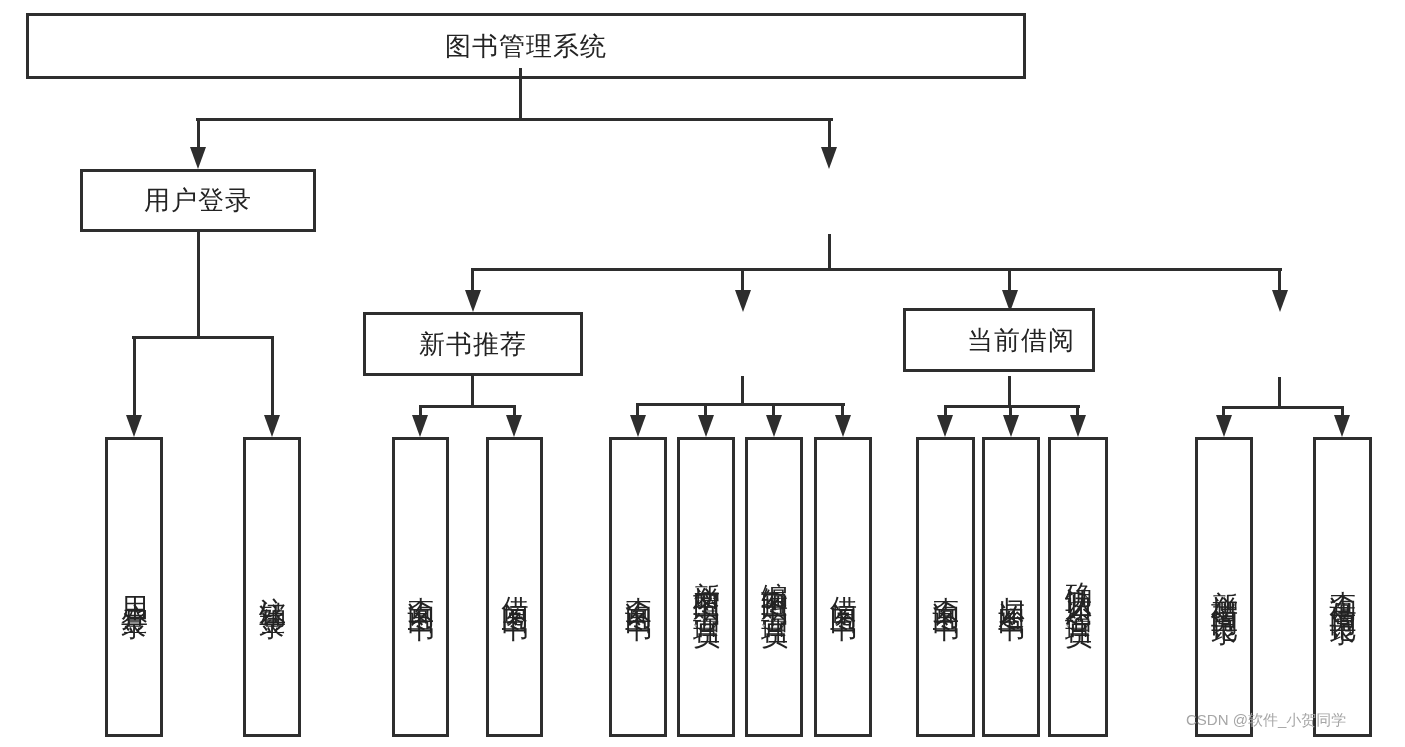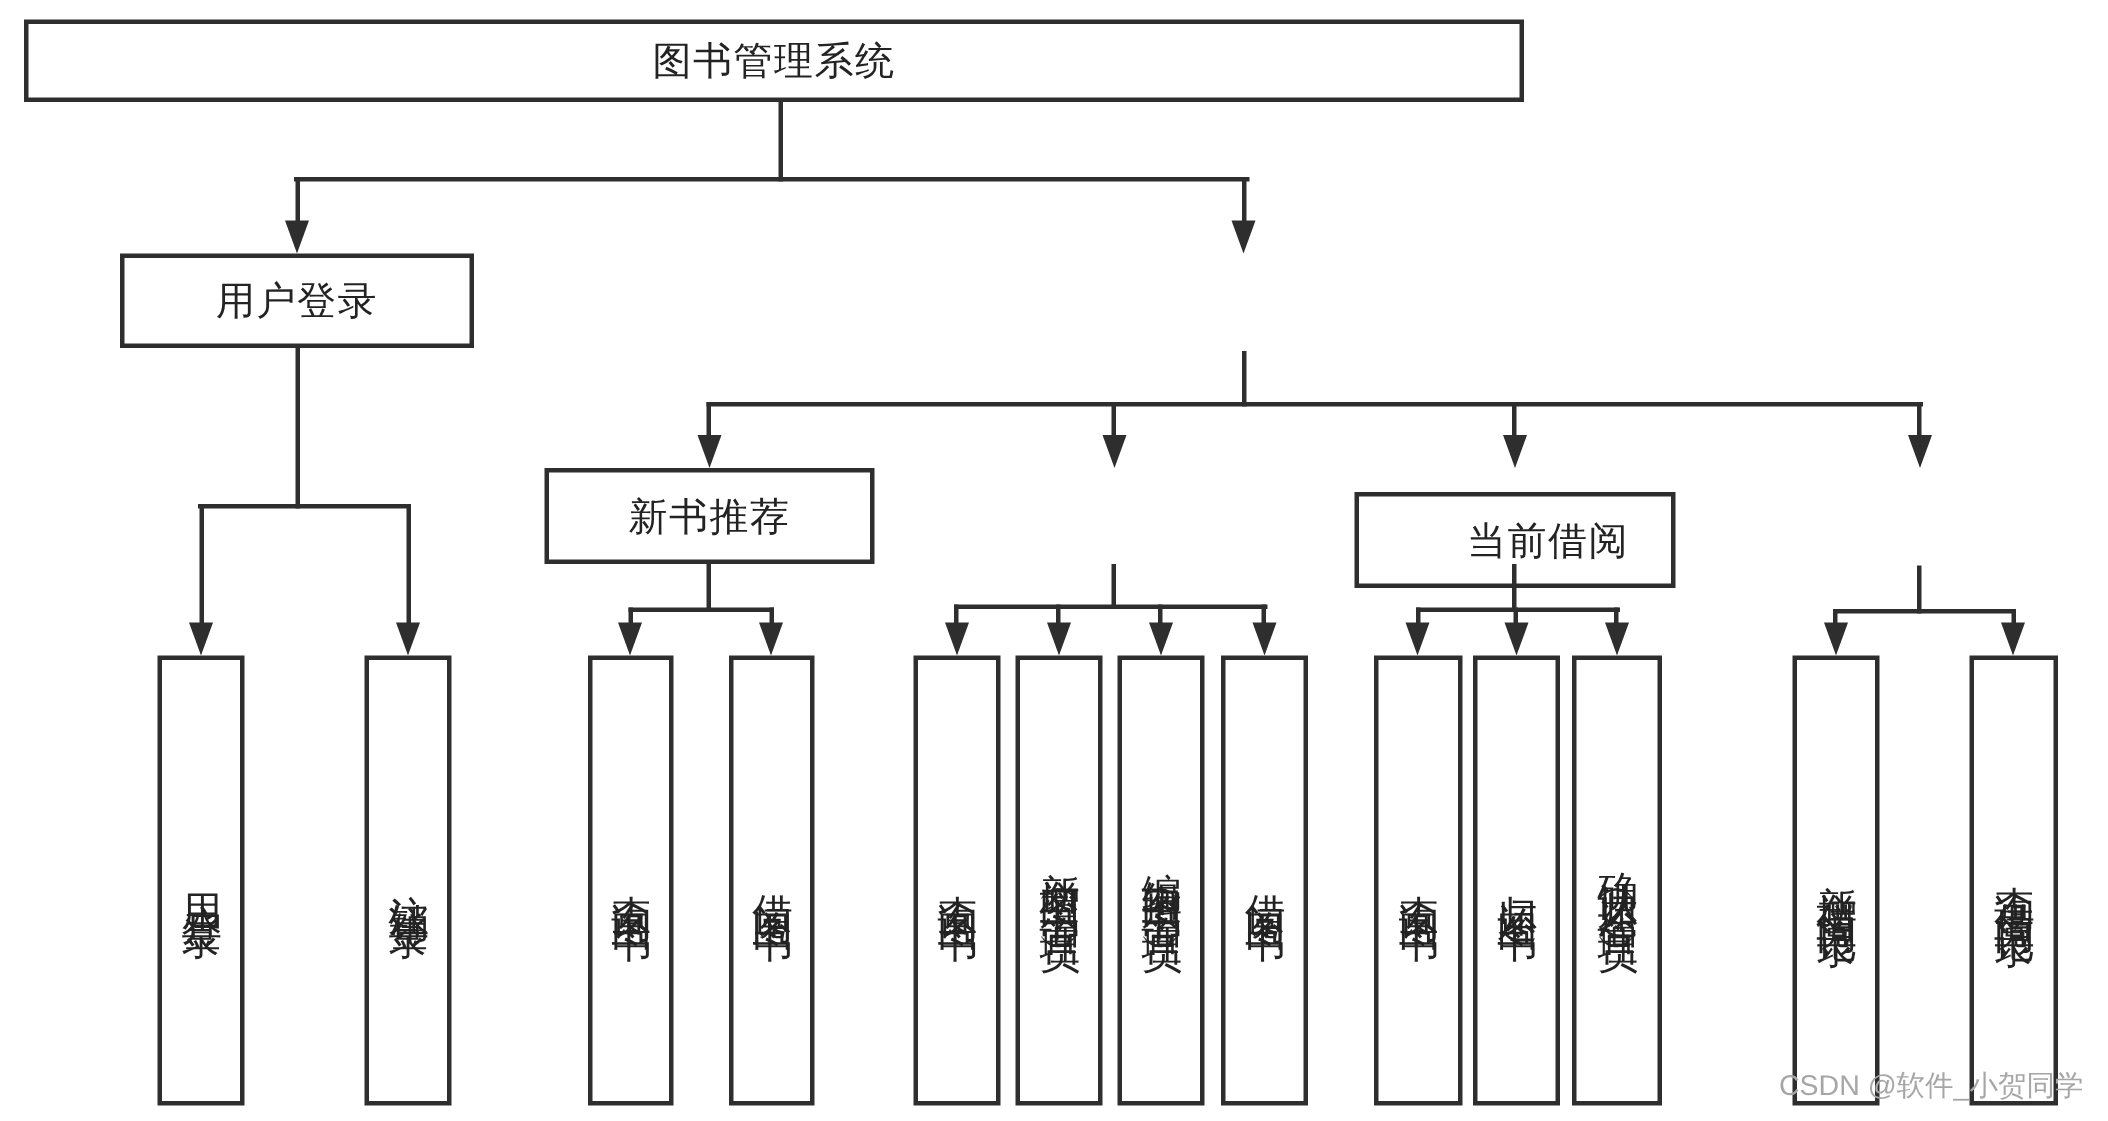--- a/index.html
+++ b/index.html
@@ -34,32 +34,32 @@
   .arrow {
     position: absolute;
     width: 0; height: 0;
     border-left: 8px solid transparent;
     border-right: 8px solid transparent;
     border-top: 22px solid #2e2e2e;
   }
   .watermark {
     position: absolute;
     left: 1186px; top: 711px;
-    font-size: 19px;
+    font-size: 15px;
     color: #a6a6a6;
     z-index: 6;
     white-space: nowrap;
   }
 </style>
 </head>
 <body>
 
 <div class="stage">
 
-  <div class="node node-h" style="left:16px; top:13px; width:1000px; height:55px;text-align:right;">
+  <div class="node node-h" style="left:26px; top:13px; width:1000px; height:66px;text-align:right;">
     <span class="lbl">图书管理系统</span>
   </div>
 
   <div class="line" style="left:519px; top:68px; width:3px; height:53px;"></div>
   <div class="line" style="left:196px; top:118px; width:637px; height:3px;"></div>
   <div class="line" style="left:197px; top:118px; width:3px; height:31px;"></div>
   <div class="line" style="left:828px; top:118px; width:3px; height:31px;"></div>
   <div class="arrow" style="left:190px; top:147px;"></div>
   <div class="arrow" style="left:821px; top:147px;"></div>
 
@@ -81,21 +81,21 @@
   <div class="line" style="left:1008px; top:268px; width:3px; height:24px;"></div>
   <div class="line" style="left:1278px; top:268px; width:3px; height:24px;"></div>
   <div class="arrow" style="left:465px; top:290px;"></div>
   <div class="arrow" style="left:735px; top:290px;"></div>
   <div class="arrow" style="left:1002px; top:290px;"></div>
   <div class="arrow" style="left:1272px; top:290px;"></div>
 
   <div class="node node-h" style="left:363px; top:312px; width:220px; height:64px;justify-content:center;">
     <span class="lbl">新书推荐</span>
   </div>
-  <div class="node node-h" style="left:903px; top:328px; width:214px; height:64px;padding-left:44px;">
+  <div class="node node-h" style="left:903px; top:308px; width:192px; height:64px;padding-left:44px;">
     <span class="lbl">当前借阅</span>
   </div>
 
   <div class="line" style="left:471px; top:376px; width:3px; height:32px;"></div>
   <div class="line" style="left:419px; top:405px; width:97px; height:3px;"></div>
   <div class="line" style="left:419px; top:405px; width:3px; height:12px;"></div>
   <div class="line" style="left:513px; top:405px; width:3px; height:12px;"></div>
   <div class="arrow" style="left:412px; top:415px;"></div>
   <div class="arrow" style="left:506px; top:415px;"></div>
 

